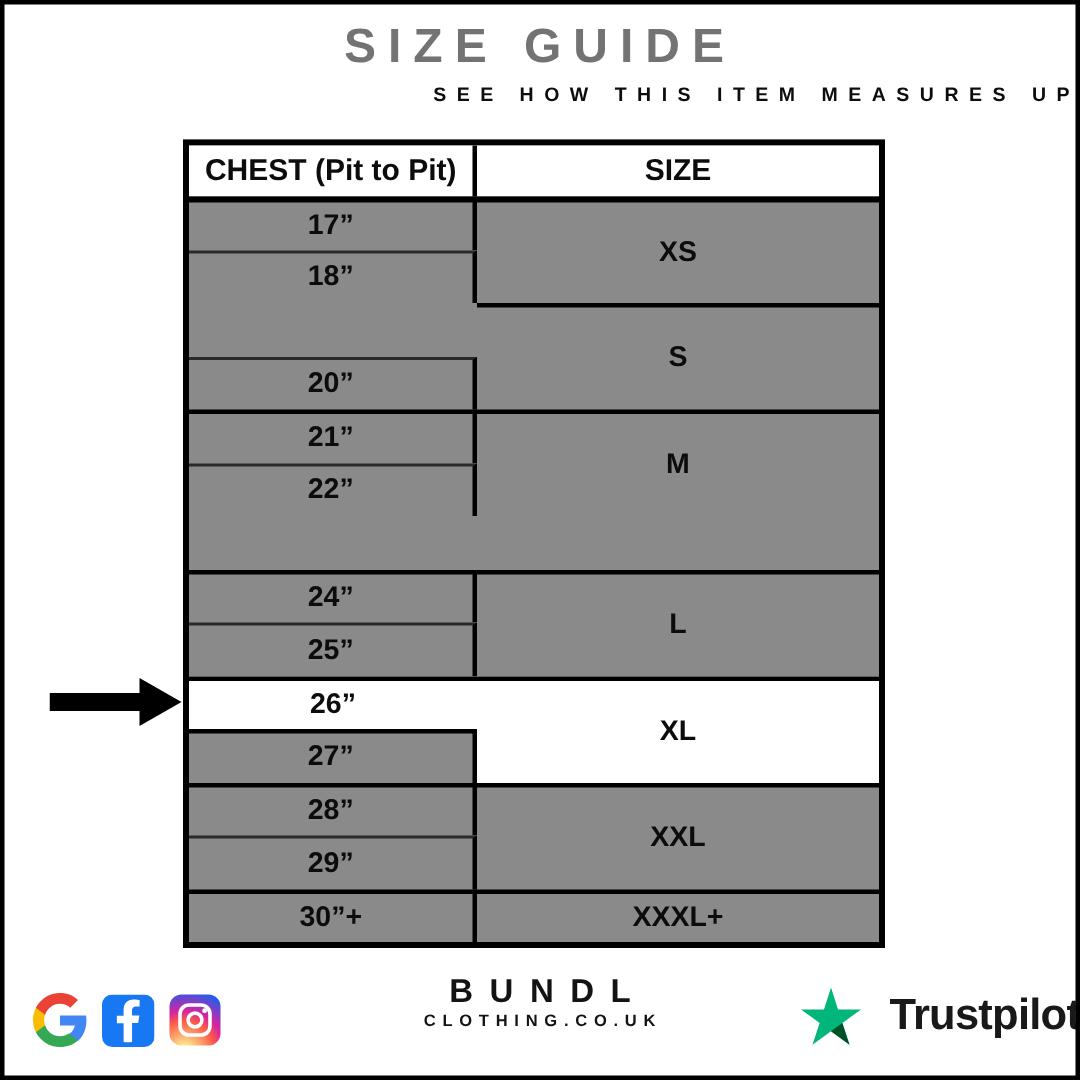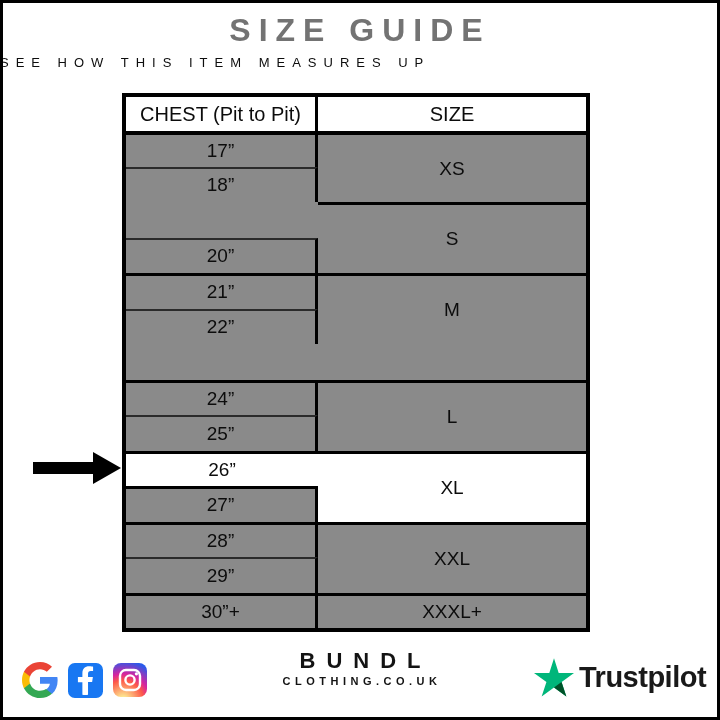--- a/index.html
+++ b/index.html
@@ -19,38 +19,38 @@
   }
   
   .title {
     position:absolute; top:12px; left:0; right:0;
     text-align:center;
     font-size:32px; font-weight:800; letter-spacing:8px;
     color:#737373;
   }
   .subtitle {
     position:absolute; top:55px; left:0; right:0;
-    text-align:left;
-    font-size:13px; font-weight:400; letter-spacing:7px;
+    text-align:right;
+    font-size:13px; font-weight:700; letter-spacing:7px;
     color:#0d0d0d;
   }
   
   .size-table {
     position:absolute; left:122px; top:93px;
     width:468px;
     border:4px solid #000;
     background:#8a8a8a;
     display:grid;
     grid-template-columns:192px 1fr;
     grid-template-rows:34px repeat(14, 35.5px);
   }
   .cell {
     display:flex; align-items:center; justify-content:center;
     background:#8a8a8a;
-    font-weight:400; font-size:19px; color:#0c0c0c;
+    font-weight:700; font-size:19px; color:#0c0c0c;
   }
   .cell.chest { border-right:3px solid #000; }
   .cell.head  { background:#ffffff; font-size:20px; }
   .cell.ht    { border-top:4px solid #000; }
   .cell.gt    { border-top:3px solid #000; }
   .cell.rt    { border-top:2px solid #2a2a2a; }
   .cell.white { background:#ffffff; }
   .cell.no-div{ border-right:none; }
   
   .arrow {
@@ -78,21 +78,21 @@
     color:#131313;
   }
   .brand-domain {
     margin-top:1px;
     font-size:11px; font-weight:700; letter-spacing:4.5px;
     padding-left:4px;
     color:#131313;
   }
   .trustpilot {
     position:absolute; left:534px; top:658px;
-    display:flex; align-items:center; gap:5px;
+    display:flex; align-items:center; gap:19px;
   }
   .trustpilot-text {
     font-size:29px; font-weight:700; letter-spacing:-0.5px;
     color:#191919;
   }
 </style>
 </head>
 <body>
 
 <div class="frame"></div>

